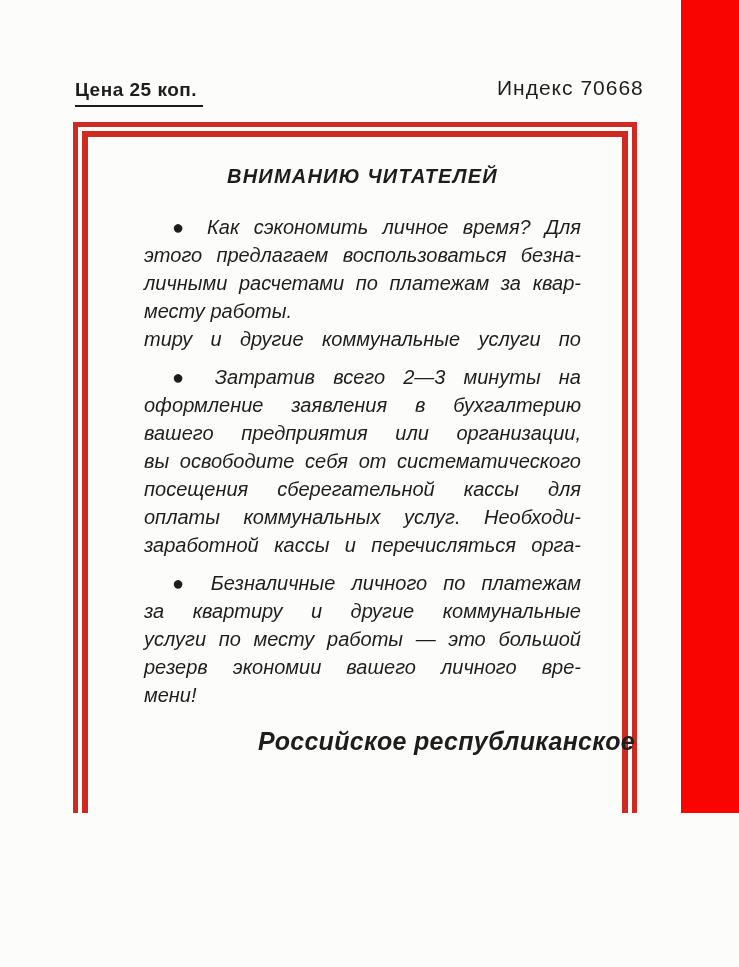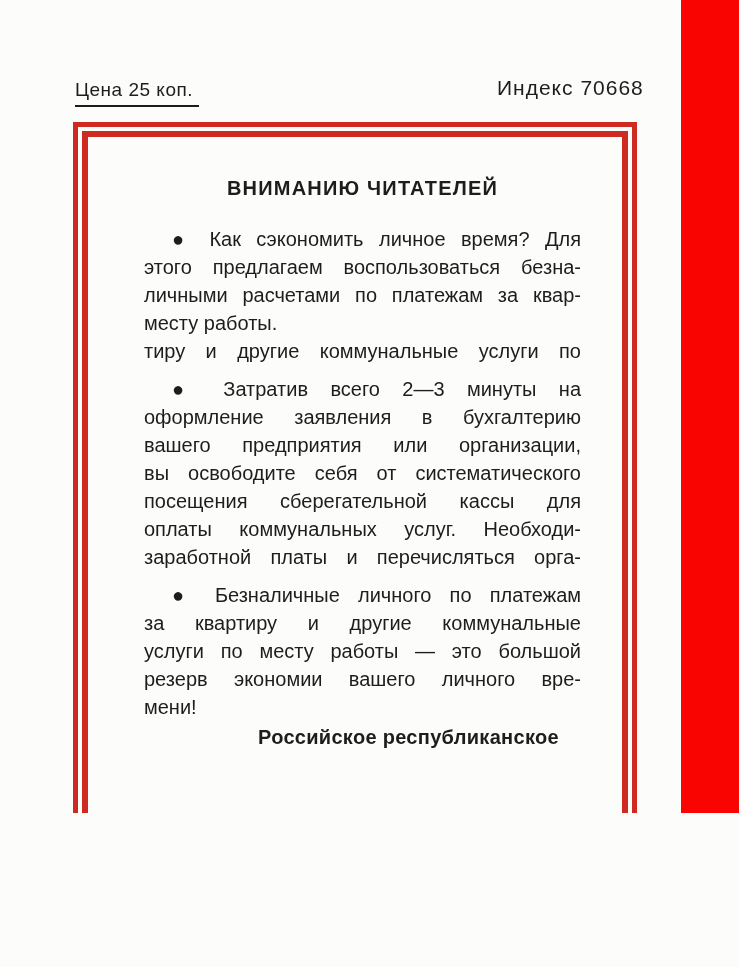--- a/index.html
+++ b/index.html
@@ -14,56 +14,57 @@
     background:var(--paper);
     font-family:"Liberation Sans", sans-serif;
     color:var(--ink);
   }
   .side-stripe{
     position:absolute;left:681px;top:0;width:58px;height:813px;
     background:var(--stripe-red);
   }
   .price-label{
     position:absolute;left:75px;top:79px;
-    font-size:19px;font-weight:normal;letter-spacing:.5px;
+    font-size:19px;font-weight:bold;letter-spacing:.5px;
     border-bottom:2px solid var(--ink);padding:0 6px 4px 0;
   }
   .index-label{
     position:absolute;left:497px;top:76px;
     font-size:21px;letter-spacing:1px;
   }
   .notice-frame{
     position:absolute;left:73px;top:122px;width:564px;height:691px;
     box-sizing:border-box;
     border:5px solid var(--frame-red);border-bottom:none;
   }
   .frame-inner{
     box-sizing:border-box;height:calc(100% - 4px);
     margin:4px 4px 0 4px;
     border:6px solid var(--frame-red);border-bottom:none;
   }
   .content{
-    padding:40px 41px 0 56px;
+    padding:28px 41px 0 56px;
+    font-style:italic;
   }
   .notice-heading{
     text-align:center;font-weight:bold;font-size:20px;
     letter-spacing:1.2px;line-height:22px;margin:0 0 26px 0;
   }
   .para{margin:0;}
   .para + .para{margin-top:10px;}
   .line{
     font-size:20px;line-height:28px;height:28px;
     text-align:justify;text-align-last:justify;
     white-space:nowrap;
   }
   .line.first{padding-left:28px;}
   .line.last{text-align-last:left;}
   .publisher-line{
-    font-weight:bold;font-size:20px;letter-spacing:.3px;
-    margin:4px 0 0 114px;line-height:24px;
+    font-weight:bold;font-size:25px;letter-spacing:.3px;
+    margin:20px 0 0 114px;line-height:24px;
     white-space:nowrap;
   }
 </style>
 </head>
 <body>
 
 <div class="side-stripe"></div>
 
 <div class="price-label">Цена 25 коп.</div>
 <div class="index-label">Индекс 70668</div>
@@ -82,21 +83,21 @@
         <div class="line">тиру и другие коммунальные услуги по</div>
       </div>
 
       <div class="para">
         <div class="line first">●  Затратив всего 2—3 минуты на</div>
         <div class="line">оформление заявления в бухгалтерию</div>
         <div class="line">вашего предприятия или организации,</div>
         <div class="line">вы освободите себя от систематического</div>
         <div class="line">посещения сберегательной кассы для</div>
         <div class="line">оплаты коммунальных услуг. Необходи-</div>
-        <div class="line">заработной платы и перечисляться орга-</div>
+        <div class="line">заработной кассы и перечисляться орга-</div>
       </div>
 
       <div class="para">
         <div class="line first">●  Безналичные личного по платежам</div>
         <div class="line">за квартиру и другие коммунальные</div>
         <div class="line">услуги по месту работы — это большой</div>
         <div class="line">резерв экономии вашего личного вре-</div>
         <div class="line last">мени!</div>
       </div>
 

